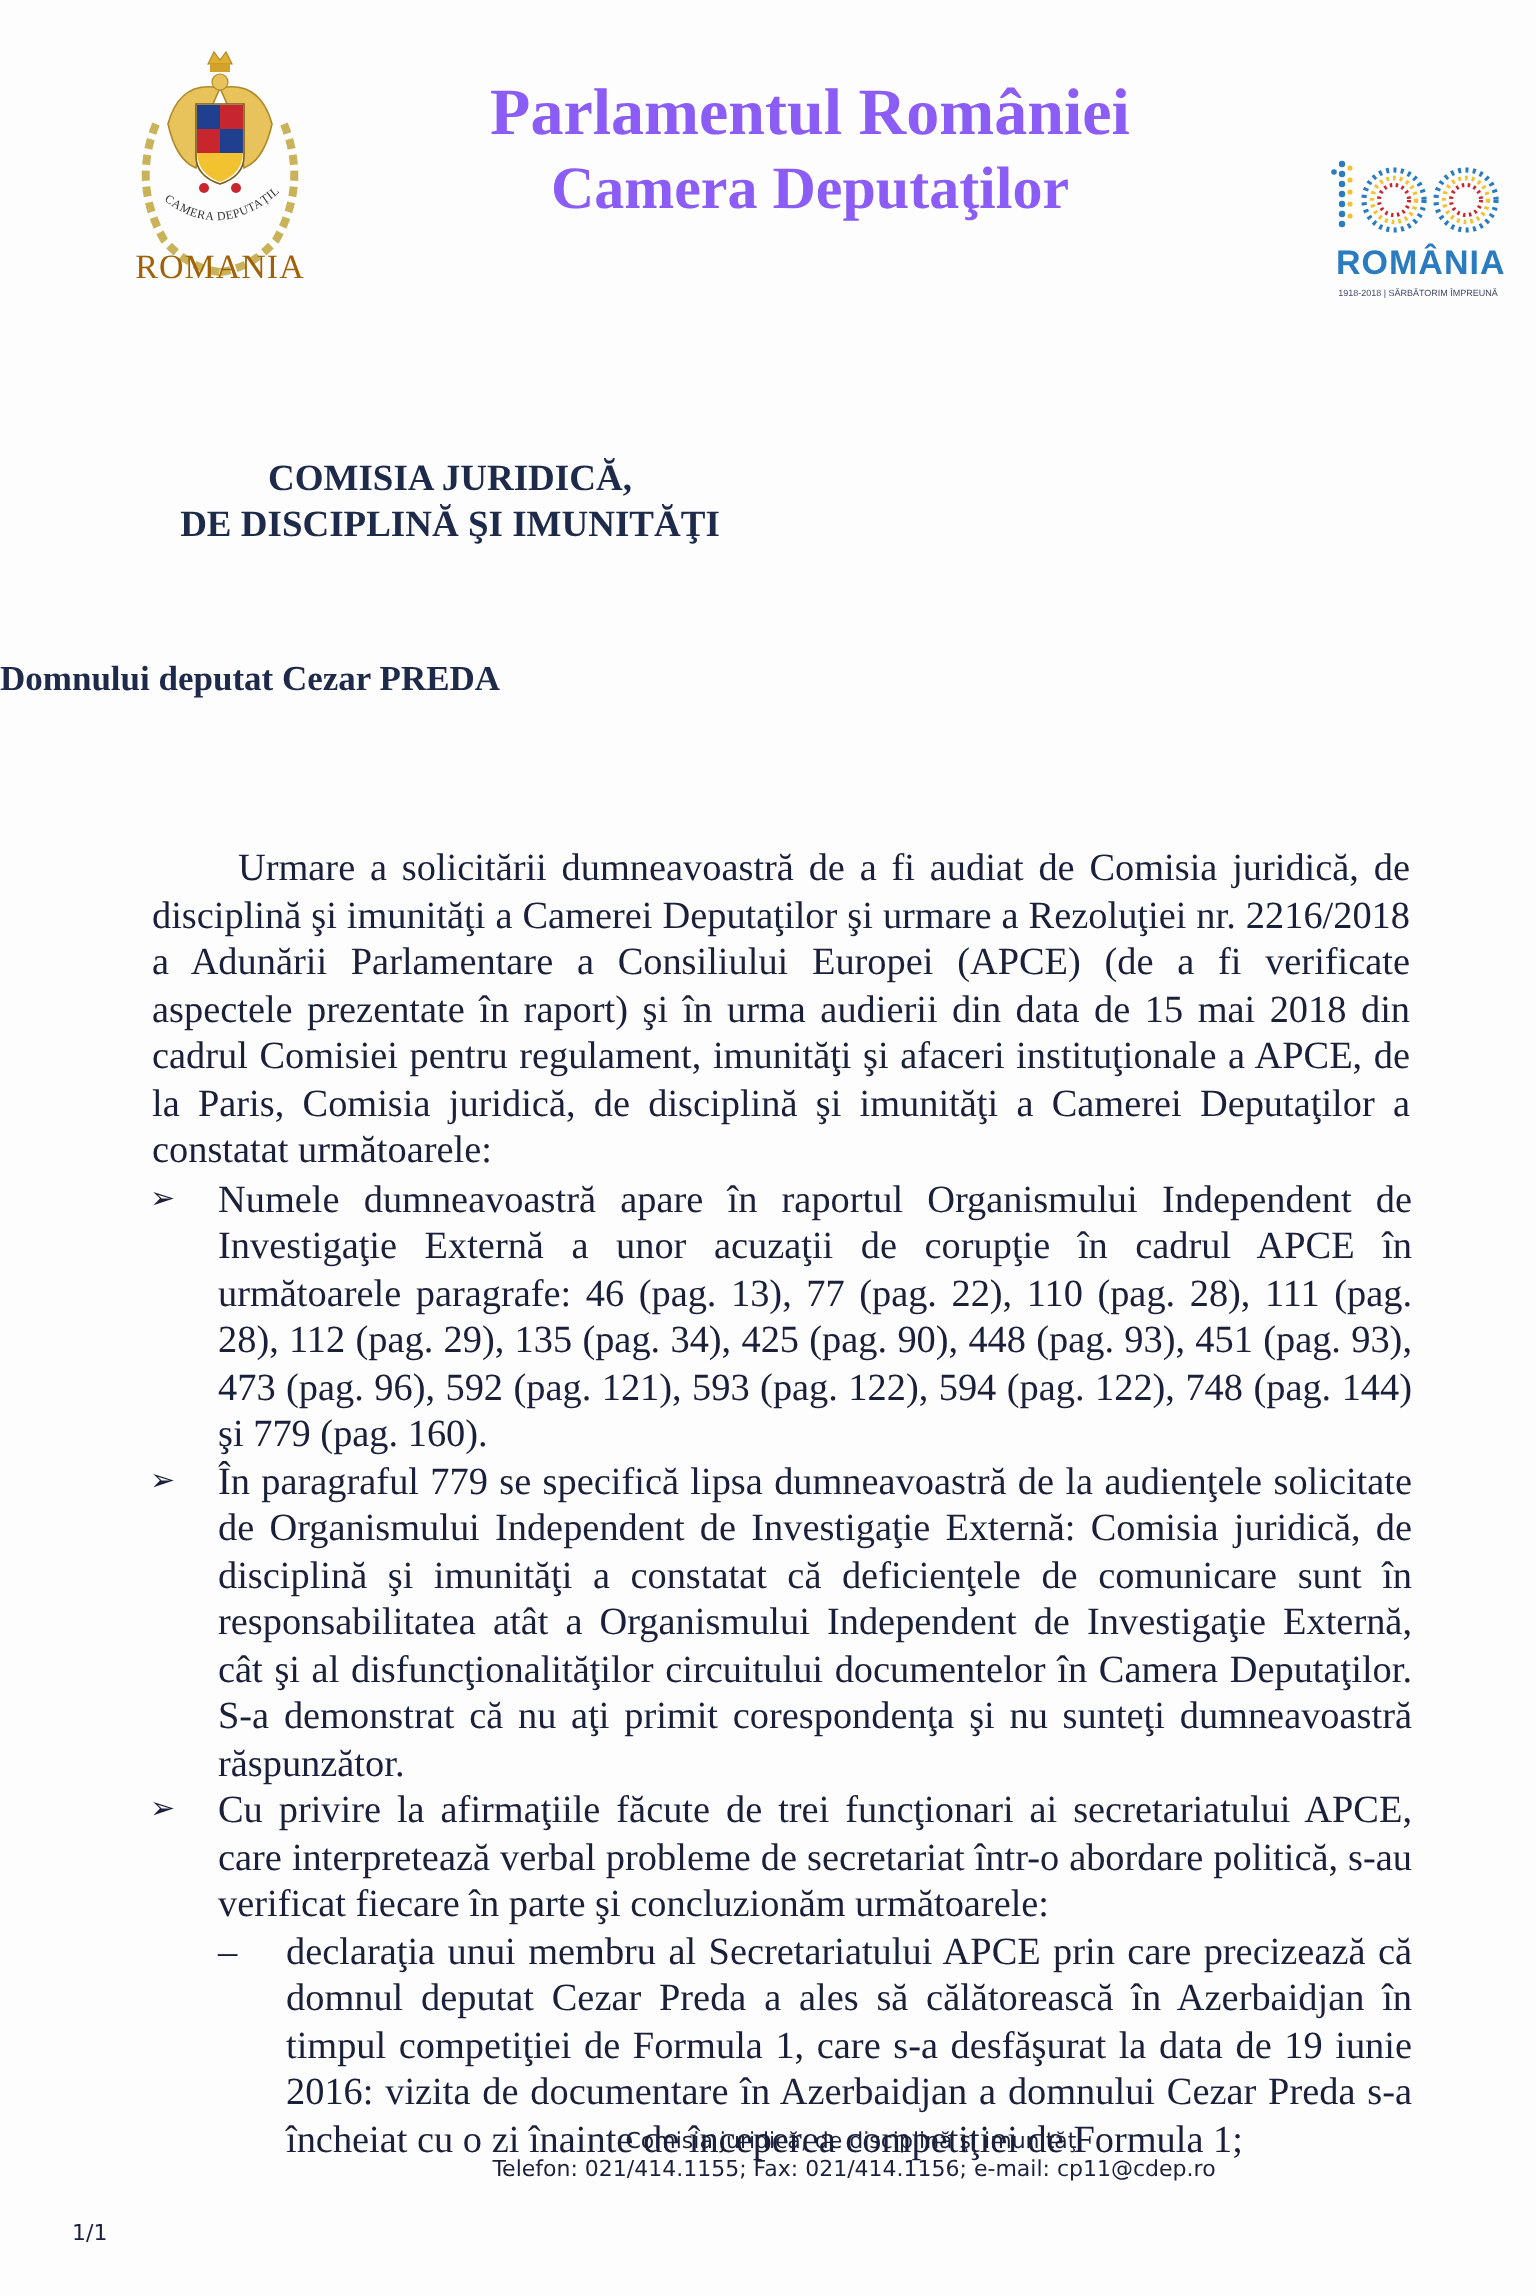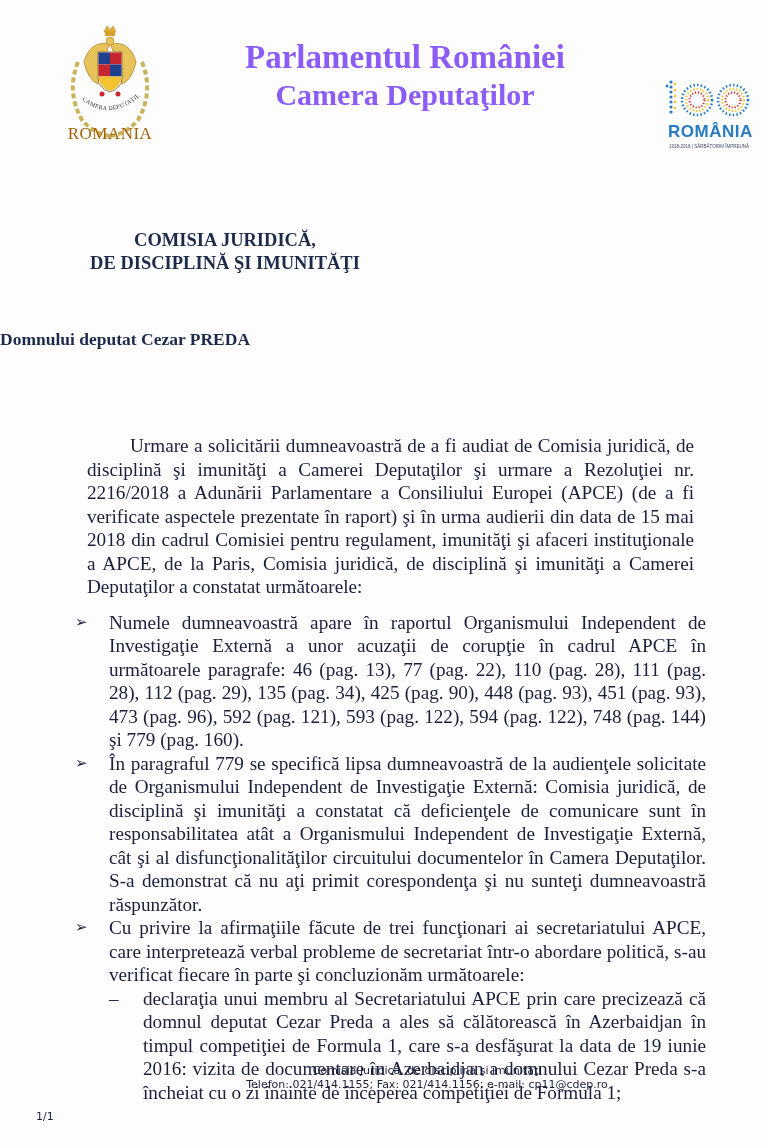--- a/index.html
+++ b/index.html
@@ -27,21 +27,21 @@
                font-weight: bold; font-size: 18.5px; line-height: 23px; color: #1e2a4a; margin-top: 24px; }
   .dateblock { position: absolute; left: 505px; top: 205px; width: 200px;
                font-weight: bold; font-size: 18.5px; line-height: 23px; color: #1e2a4a; }
 
   .addressee { position: absolute; left: 0; top: 329px; width: 768px; 
                font-weight: bold; font-size: 17.5px; color: #1e2a4a; }
 
   
   .body { position: absolute; left: 75px; top: 422px; width: 631px;
           font-size: 19.2px; line-height: 23.5px; color: #1a1f3a; text-align: justify; }
-  .para-intro { text-indent: 43px; margin: 12px; }
+  .para-intro { text-indent: 43px; margin: 1px; }
   .bullet { position: relative; padding-left: 34px; margin: 0; }
   .bullet .arrow { position: absolute; left: 0; top: 0; width: 22px; font-size: 15px; color: #1a1f3a; }
   .dash-item { position: relative; padding-left: 34px; margin: 0 0 0 34px; text-indent: 0; }
   .dash-item .dash { position: absolute; left: 0; top: 0; }
 
   
   .footer { position: absolute; left: 0; top: 1064px; width: 768px; text-align: center;
             font-family: "DejaVu Sans", "Liberation Sans", sans-serif; font-size: 11px; line-height: 14px; color: #1a1f3a; padding-left: 43px; }
   .page-num { position: absolute; left: 36px; top: 1110px;
               font-family: "DejaVu Sans", "Liberation Sans", sans-serif; font-size: 11px; color: #1a1f3a; }

